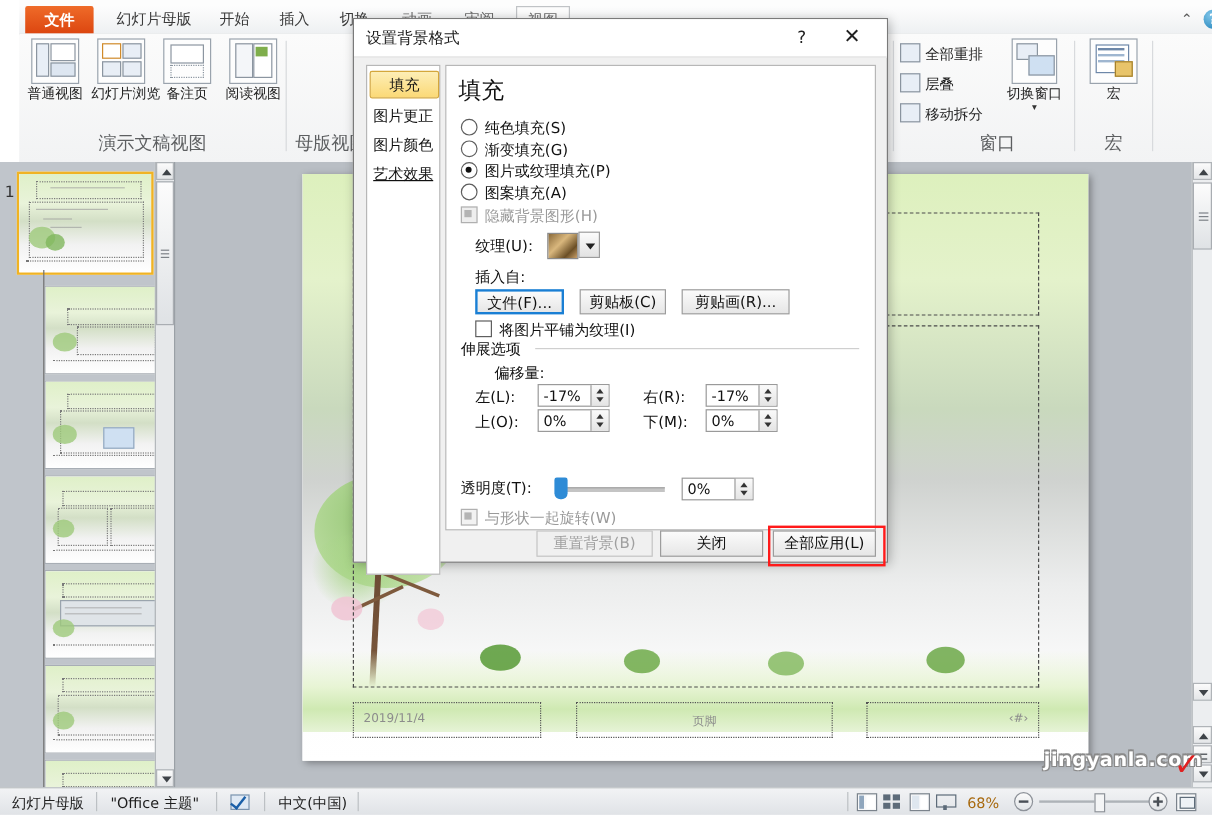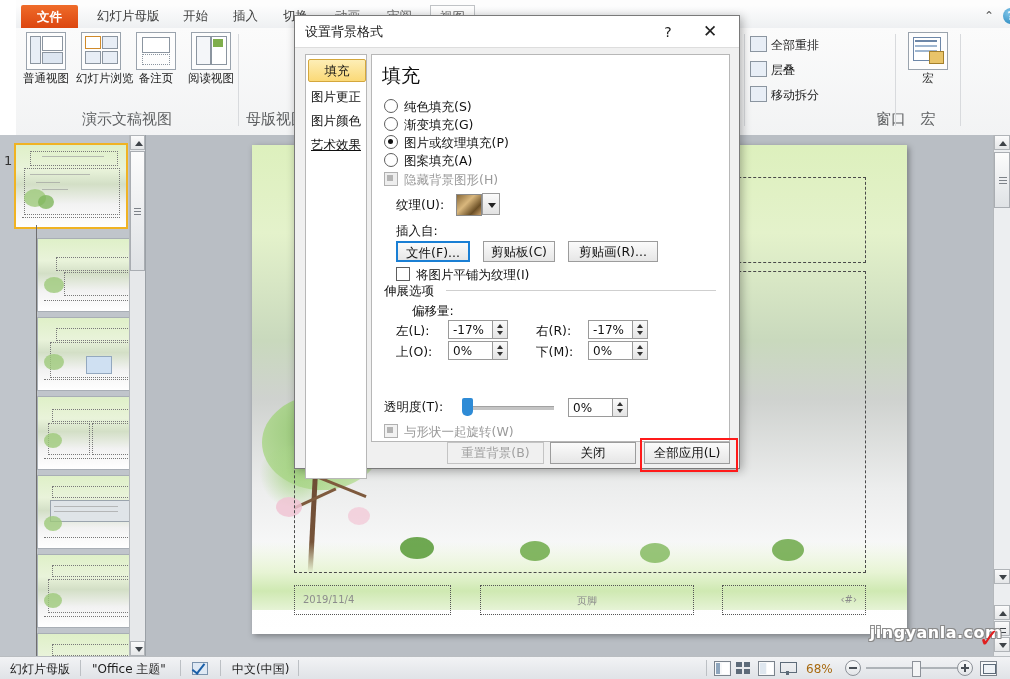--- a/index.html
+++ b/index.html
@@ -209,21 +209,29 @@
         <span class="sic"></span><span>全部重排</span>
       </div>
       <div class="smallrow" style="left:4px;top:31px;">
         <span class="sic"></span><span>层叠</span>
       </div>
       <div class="smallrow" style="left:4px;top:56px;">
         <span class="sic"></span><span>移动拆分</span>
       </div>
     </div>
     <div class="grp" style="left:812px;width:66px;">
-      <div class="grp-label" style="left:-72px;width:150px;text-align:right;">窗口</div>
+      <div class="bigbtn" style="left:8px;top:4px;width:52px;">
+        <div class="ic" style="width:36px;">
+          <div style="position:absolute;left:3px;top:3px;width:16px;height:12px;background:#e8eef6;border:1px solid #8b95a0;"></div>
+          <div style="position:absolute;left:13px;top:13px;width:20px;height:15px;background:#cfe0f2;border:1px solid #8b95a0;"></div>
+        </div>
+        <div class="lb">切换窗口</div>
+        <div style="margin-top:1px;font-size:8px;color:#333;">▾</div>
+      </div>
+      <div class="grp-label" style="left:-72px;width:150px;">窗口</div>
     </div>
     <div class="grp-sep" style="left:728px;"></div>
     <div class="grp-sep" style="left:879px;"></div>
 
     <div class="grp" style="left:880px;width:64px;">
       <div class="bigbtn" style="left:7px;">
         <div class="ic">
           <div style="position:absolute;left:4px;top:4px;width:26px;height:22px;background:#fff;border:1px solid #6d87a8;"></div>
           <div style="position:absolute;left:6px;top:7px;width:22px;height:2px;background:#6d87a8;"></div>
           <div style="position:absolute;left:6px;top:12px;width:22px;height:2px;background:#9fb6d0;"></div>

